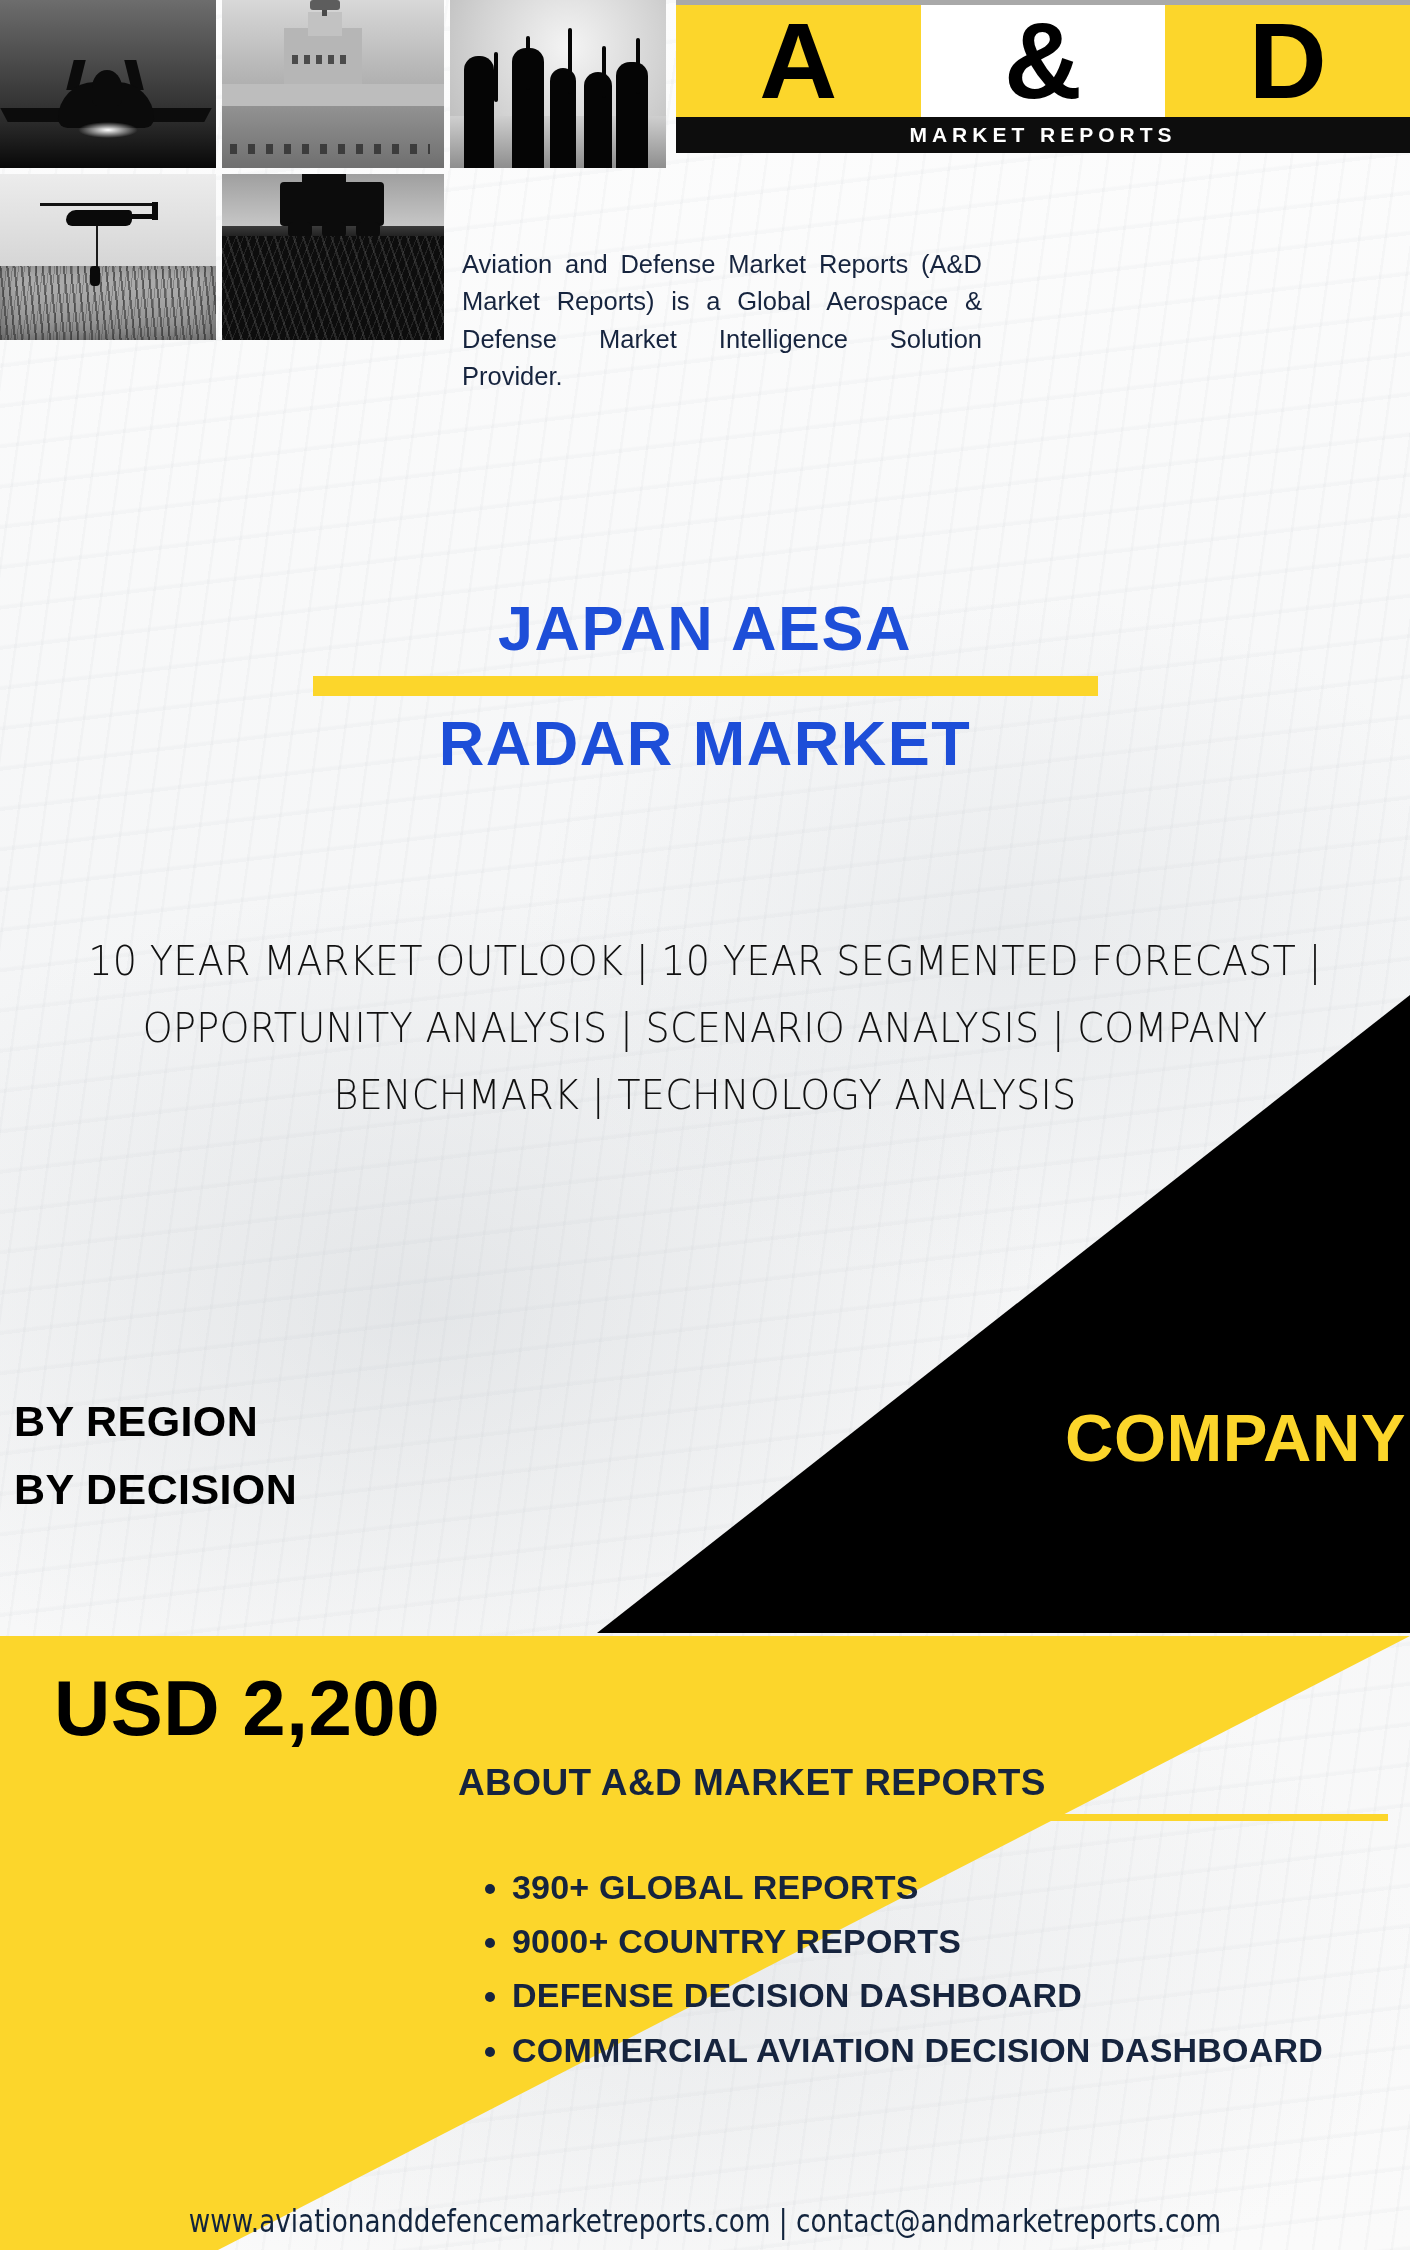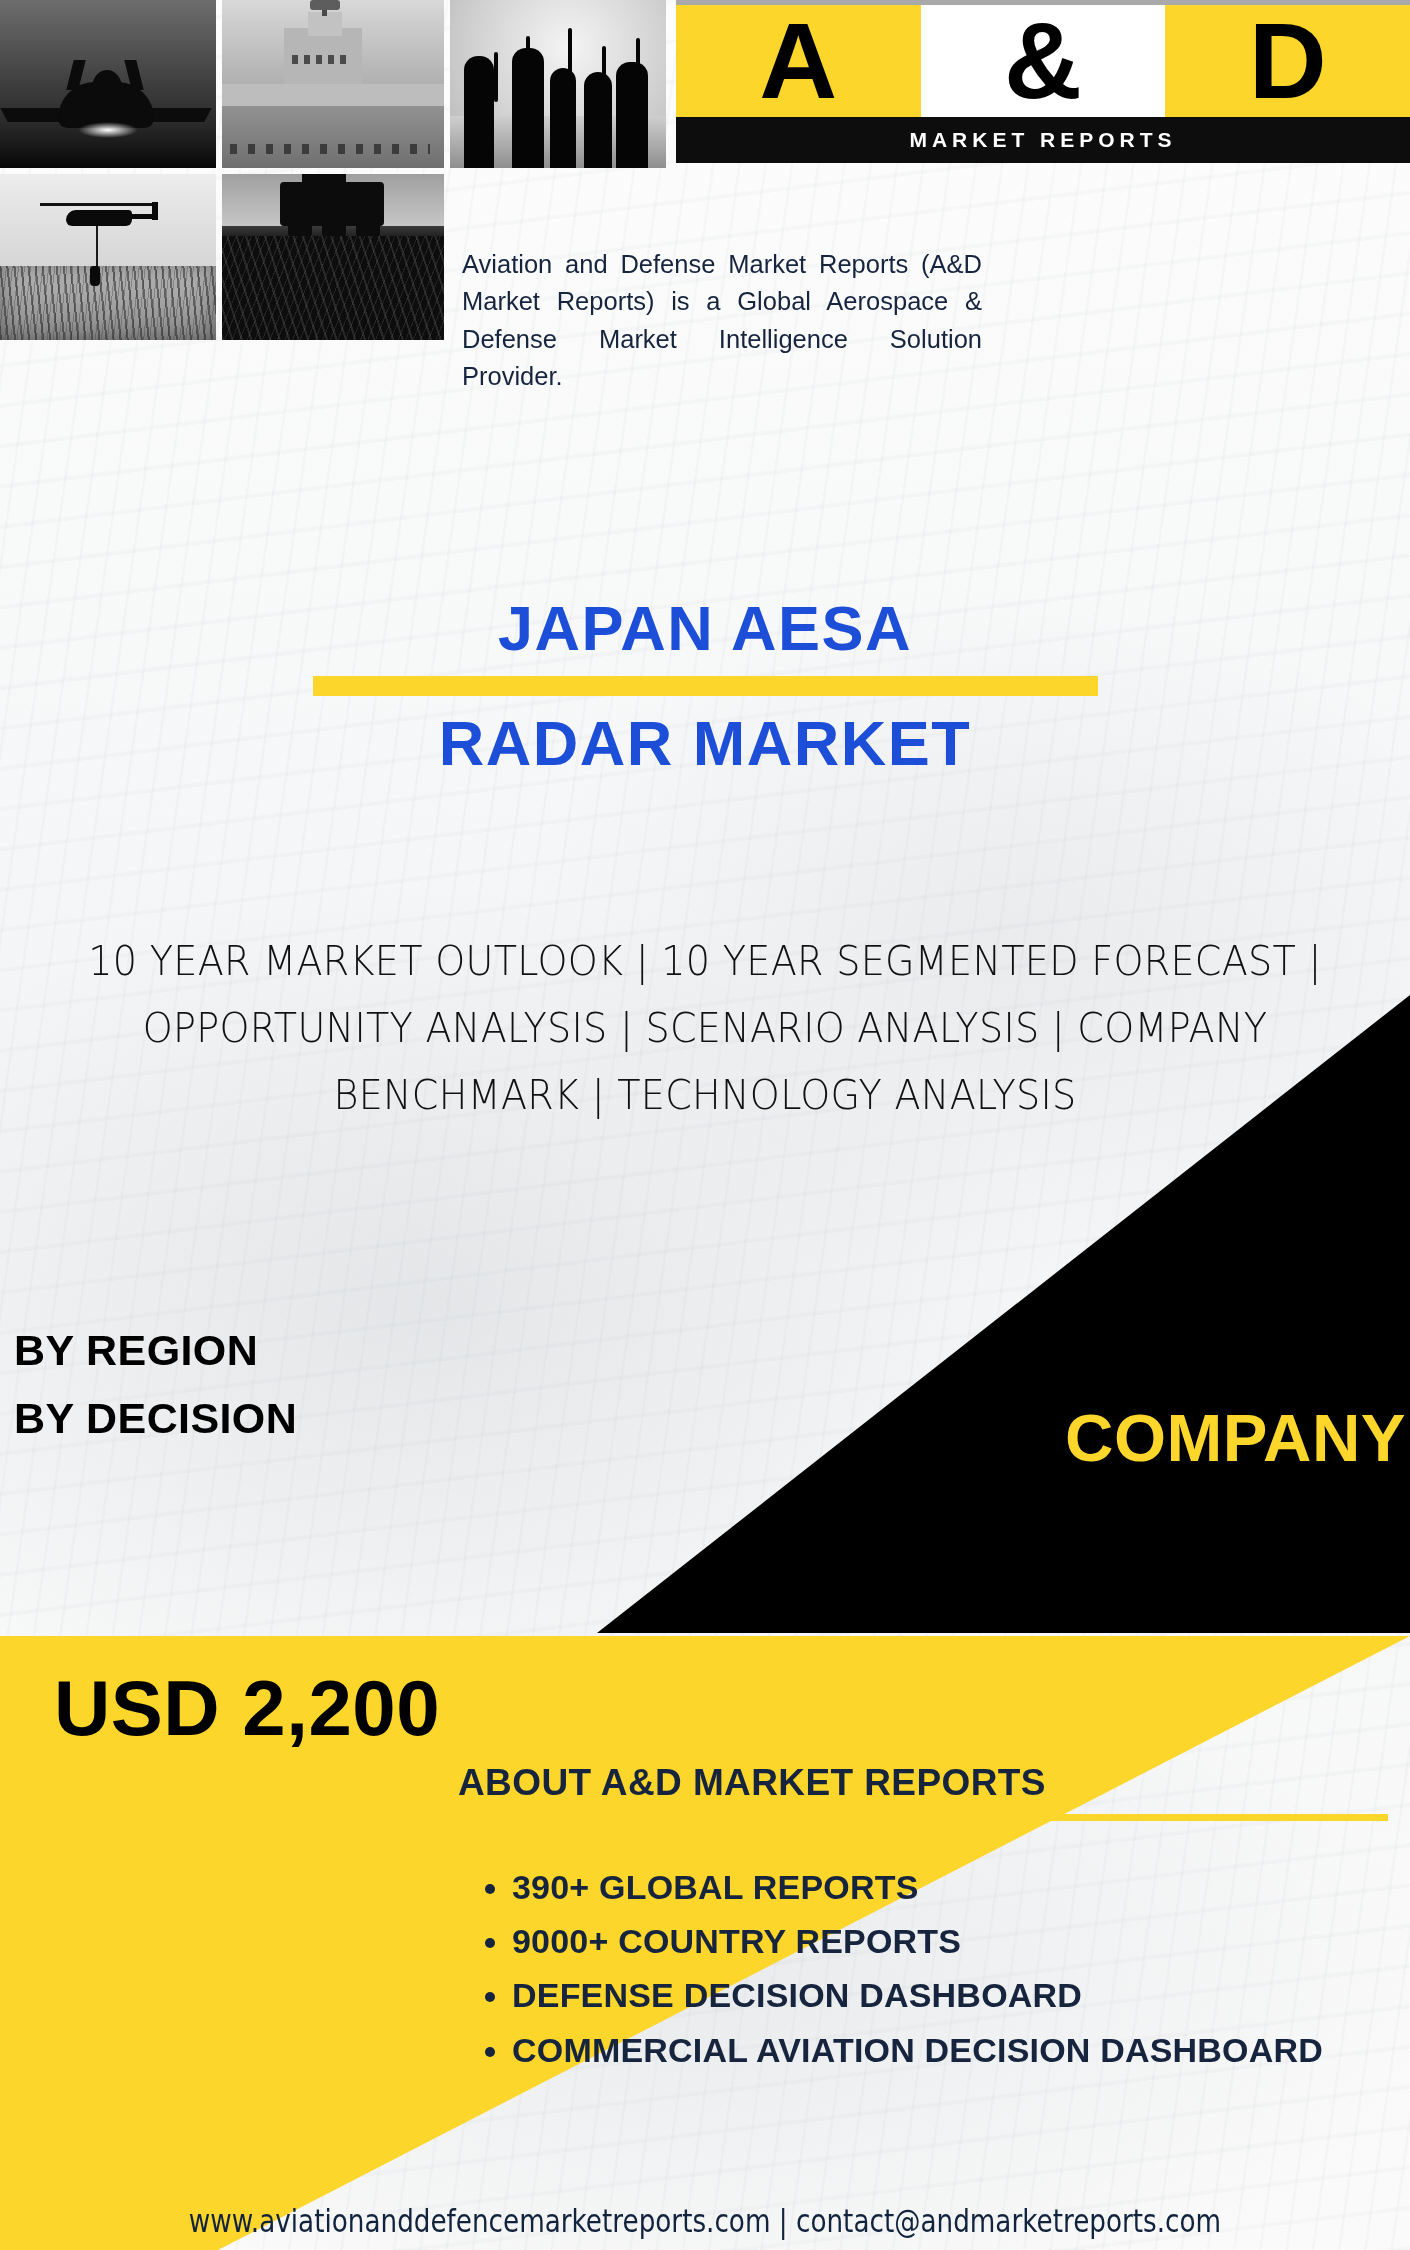--- a/index.html
+++ b/index.html
@@ -136,21 +136,21 @@
     font-family: "Liberation Sans", sans-serif;
     font-weight: 700;
     font-size: 108px;
     line-height: 1;
     color: #000;
   }
   .logo-cell.y { background: #FCD62B; }
   .logo-cell.w { background: #ffffff; }
   .logo-bar {
     background: #0d0d0d;
-    height: 46px;
+    height: 36px;
     display: flex;
     align-items: center;
     justify-content: center;
   }
   .logo-bar span {
     color: #ffffff;
     font-size: 21px;
     font-weight: 700;
     letter-spacing: 5px;
   }
@@ -223,21 +223,21 @@
     font-family: "DejaVu Sans", sans-serif;
     font-stretch: condensed;
     transform: scaleX(0.93);
     transform-origin: center top;
   }
 
   
   .seg {
     position: absolute;
     left: 14px;
-    top: 1317px;
+    top: 1388px;
     z-index: 5;
   }
   .seg div {
     font-size: 43px;
     font-weight: 700;
     color: #000;
     line-height: 1.58;
     letter-spacing: 0.4px;
   }
 

